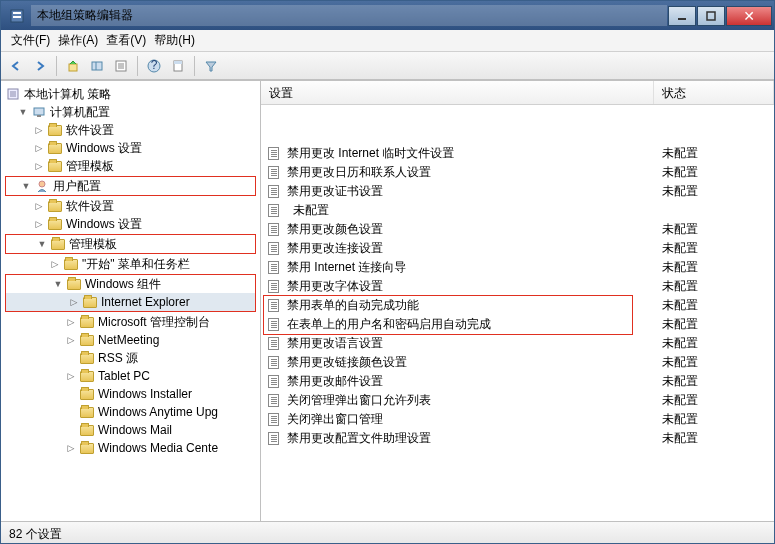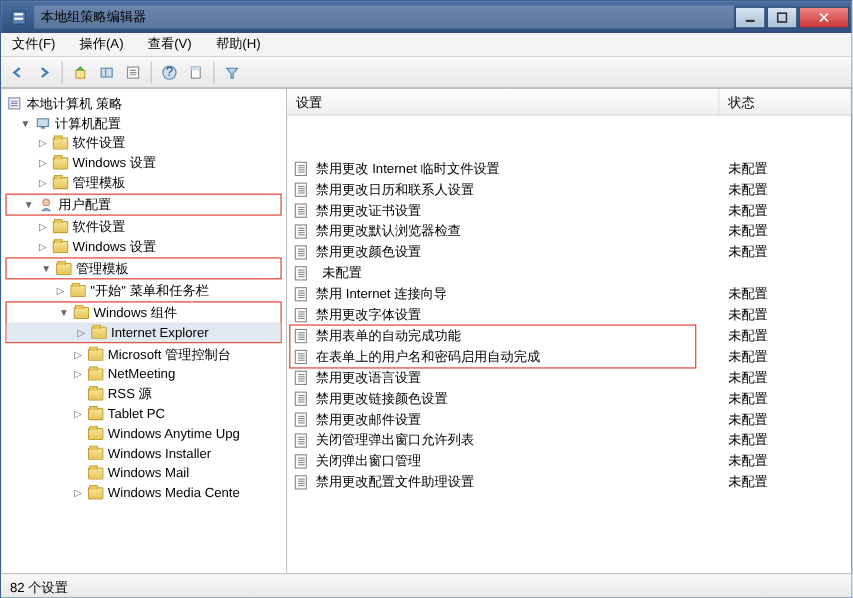--- a/index.html
+++ b/index.html
@@ -6,21 +6,21 @@
 body { background: #fff; width: 775px; height: 544px; overflow: hidden; }
 .window { width: 775px; height: 544px; border: 1px solid #3a5f8a; display: flex; flex-direction: column; }
 .titlebar { height: 29px; background: linear-gradient(to bottom, #4b6e9e 0%, #3c5f8f 50%, #2e5080 100%); display: flex; align-items: center; padding-left: 8px; }
 .titlebar-icon { width: 16px; height: 16px; margin-right: 6px; }
 .titlebar-text { color: #000; font-size: 12px; flex: 1; background: rgba(255,255,255,0.2); padding: 2px 6px; }
 .winbtns { display: flex; height: 20px; margin-right: 2px; }
 .winbtn { width: 28px; height: 20px; border: 1px solid #2a4a6a; display: flex; align-items: center; justify-content: center; cursor: pointer; margin-left: 1px; }
 .winbtn.min { background: linear-gradient(#d8e4f0,#a8c0d8); }
 .winbtn.max { background: linear-gradient(#d8e4f0,#a8c0d8); }
 .winbtn.close { background: linear-gradient(#e88,#c33); width: 46px; color: #fff; font-size: 14px; }
-.menubar { height: 22px; background: #f4f4f4; border-bottom: 1px solid #d0d0d0; display: flex; padding-left: 6px; gap: 14px; }
+.menubar { height: 22px; background: #f4f4f4; border-bottom: 1px solid #d0d0d0; display: flex; padding-left: 6px; }
 .menu-item { cursor: pointer; padding: 2px 4px; }
 .toolbar { height: 28px; background: linear-gradient(#f8f8f8,#e8e8e8); border-bottom: 1px solid #c0c0c0; display: flex; align-items: center; padding-left: 4px; gap: 2px; }
 .tb-btn { width: 22px; height: 22px; display: flex; align-items: center; justify-content: center; cursor: pointer; border: 1px solid transparent; }
 .tb-sep { width: 1px; height: 20px; background: #c0c0c0; margin: 0 3px; }
 .content { flex: 1; display: flex; border-top: 1px solid #c0c0c0; overflow: hidden; }
 .tree-pane { width: 260px; border-right: 1px solid #c0c0c0; overflow-y: auto; padding: 4px 2px; }
 .tree-node { display: flex; align-items: center; height: 18px; cursor: pointer; white-space: nowrap; }
 .tree-node.selected { background: #e0e8f0; }
 .expander { width: 12px; height: 12px; display: inline-flex; align-items: center; justify-content: center; margin-right: 2px; color: #666; font-size: 9px; }
 .node-icon { width: 16px; height: 14px; margin-right: 3px; display: inline-flex; align-items: center; justify-content: center; }
@@ -263,28 +263,28 @@
           <span class="node-icon">
             <span class="folder-icon"></span>
           </span>
           <span>Tablet PC</span>
         </div>
       <div class="tree-node" style="padding-left:62px">
           <span class="expander"></span>
           <span class="node-icon">
             <span class="folder-icon"></span>
           </span>
+          <span>Windows Installer</span>
+        </div>
+      <div class="tree-node" style="padding-left:62px">
+          <span class="expander"></span>
+          <span class="node-icon">
+            <span class="folder-icon"></span>
+          </span>
           <span>Windows Anytime Upg</span>
-        </div>
-      <div class="tree-node" style="padding-left:62px">
-          <span class="expander"></span>
-          <span class="node-icon">
-            <span class="folder-icon"></span>
-          </span>
-          <span>Windows Installer</span>
         </div>
       <div class="tree-node" style="padding-left:62px">
           <span class="expander"></span>
           <span class="node-icon">
             <span class="folder-icon"></span>
           </span>
           <span>Windows Mail</span>
         </div>
       <div class="tree-node" style="padding-left:62px">
           <span class="expander">▷</span>
@@ -320,34 +320,34 @@
               <span class="row-icon">
                 <span class="doc-icon"></span>
               </span>
               <span class="row-text">禁用更改证书设置</span>
               <span class="row-status">未配置</span>
             </div>
             <div class="list-row">
               <span class="row-icon">
                 <span class="doc-icon"></span>
               </span>
-              <span class="row-text">禁用更改默认浏览器检查</span>
               <span class="row-status">未配置</span>
             </div>
             <div class="list-row">
               <span class="row-icon">
                 <span class="doc-icon"></span>
               </span>
               <span class="row-text">禁用更改颜色设置</span>
               <span class="row-status">未配置</span>
             </div>
             <div class="list-row">
               <span class="row-icon">
                 <span class="doc-icon"></span>
               </span>
+              <span class="row-text">禁用更改连接设置</span>
               <span class="row-status">未配置</span>
             </div>
             <div class="list-row">
               <span class="row-icon">
                 <span class="doc-icon"></span>
               </span>
               <span class="row-text">禁用 Internet 连接向导</span>
               <span class="row-status">未配置</span>
             </div>
             <div class="list-row">

